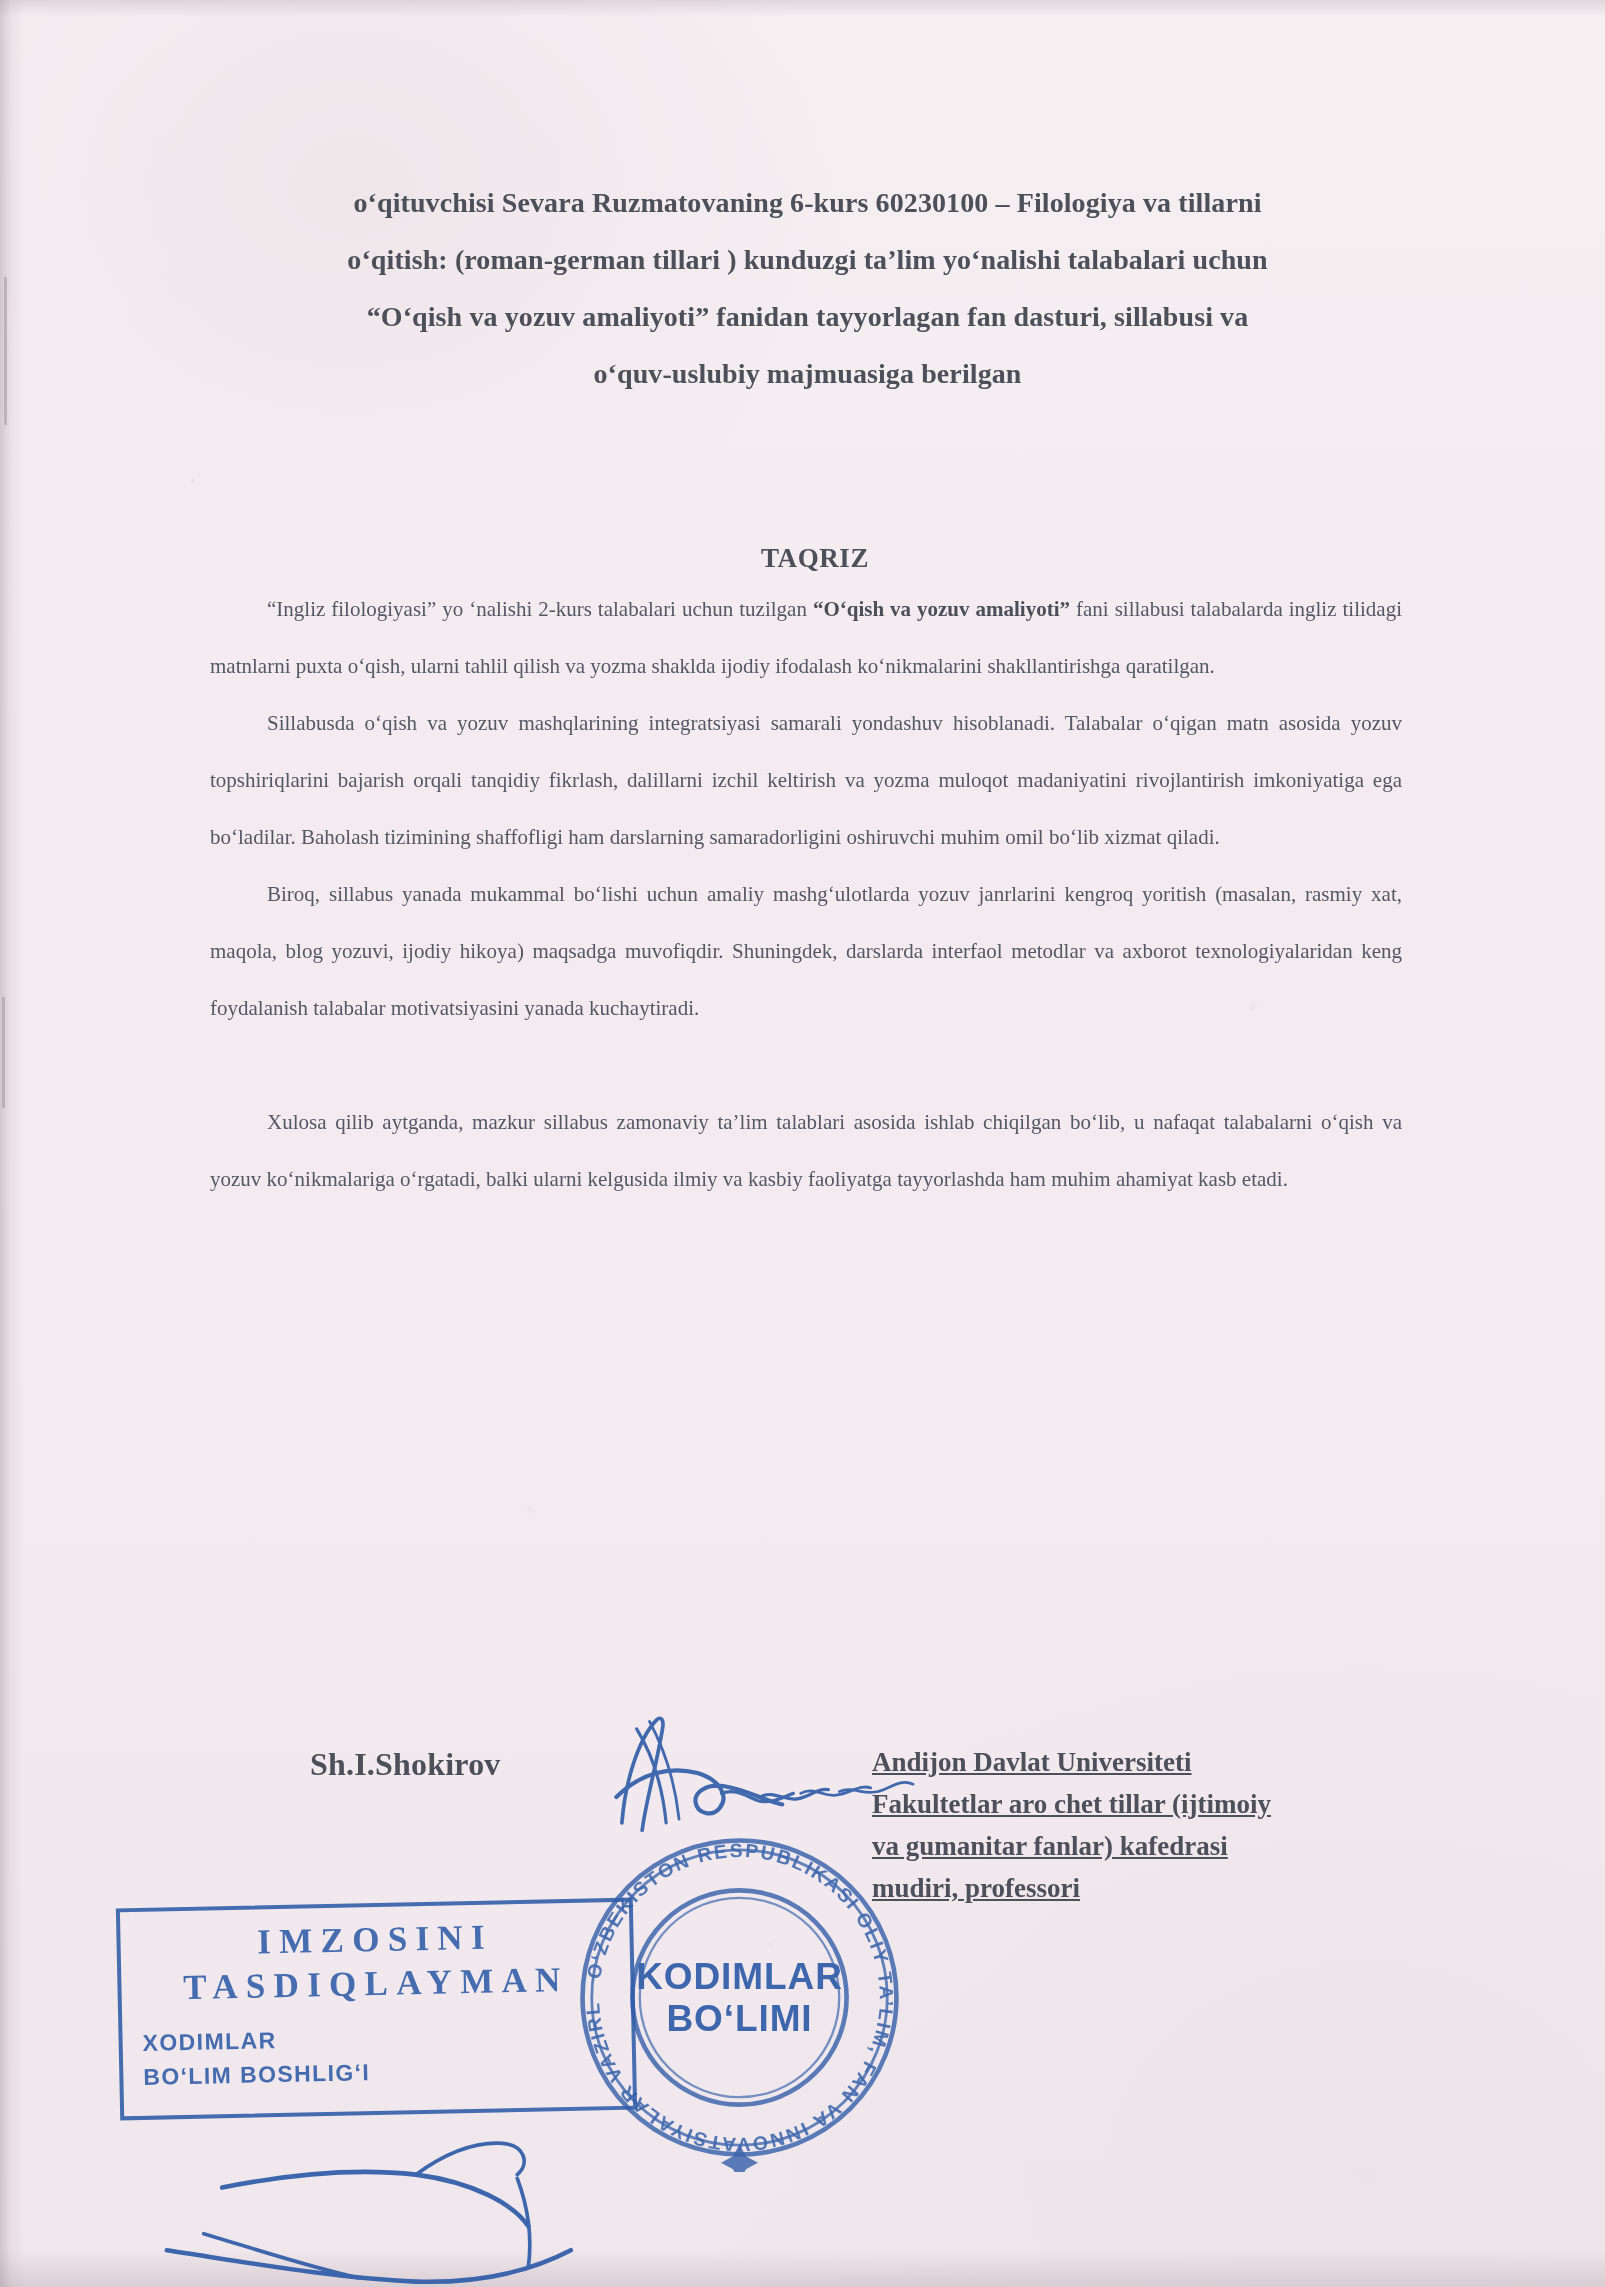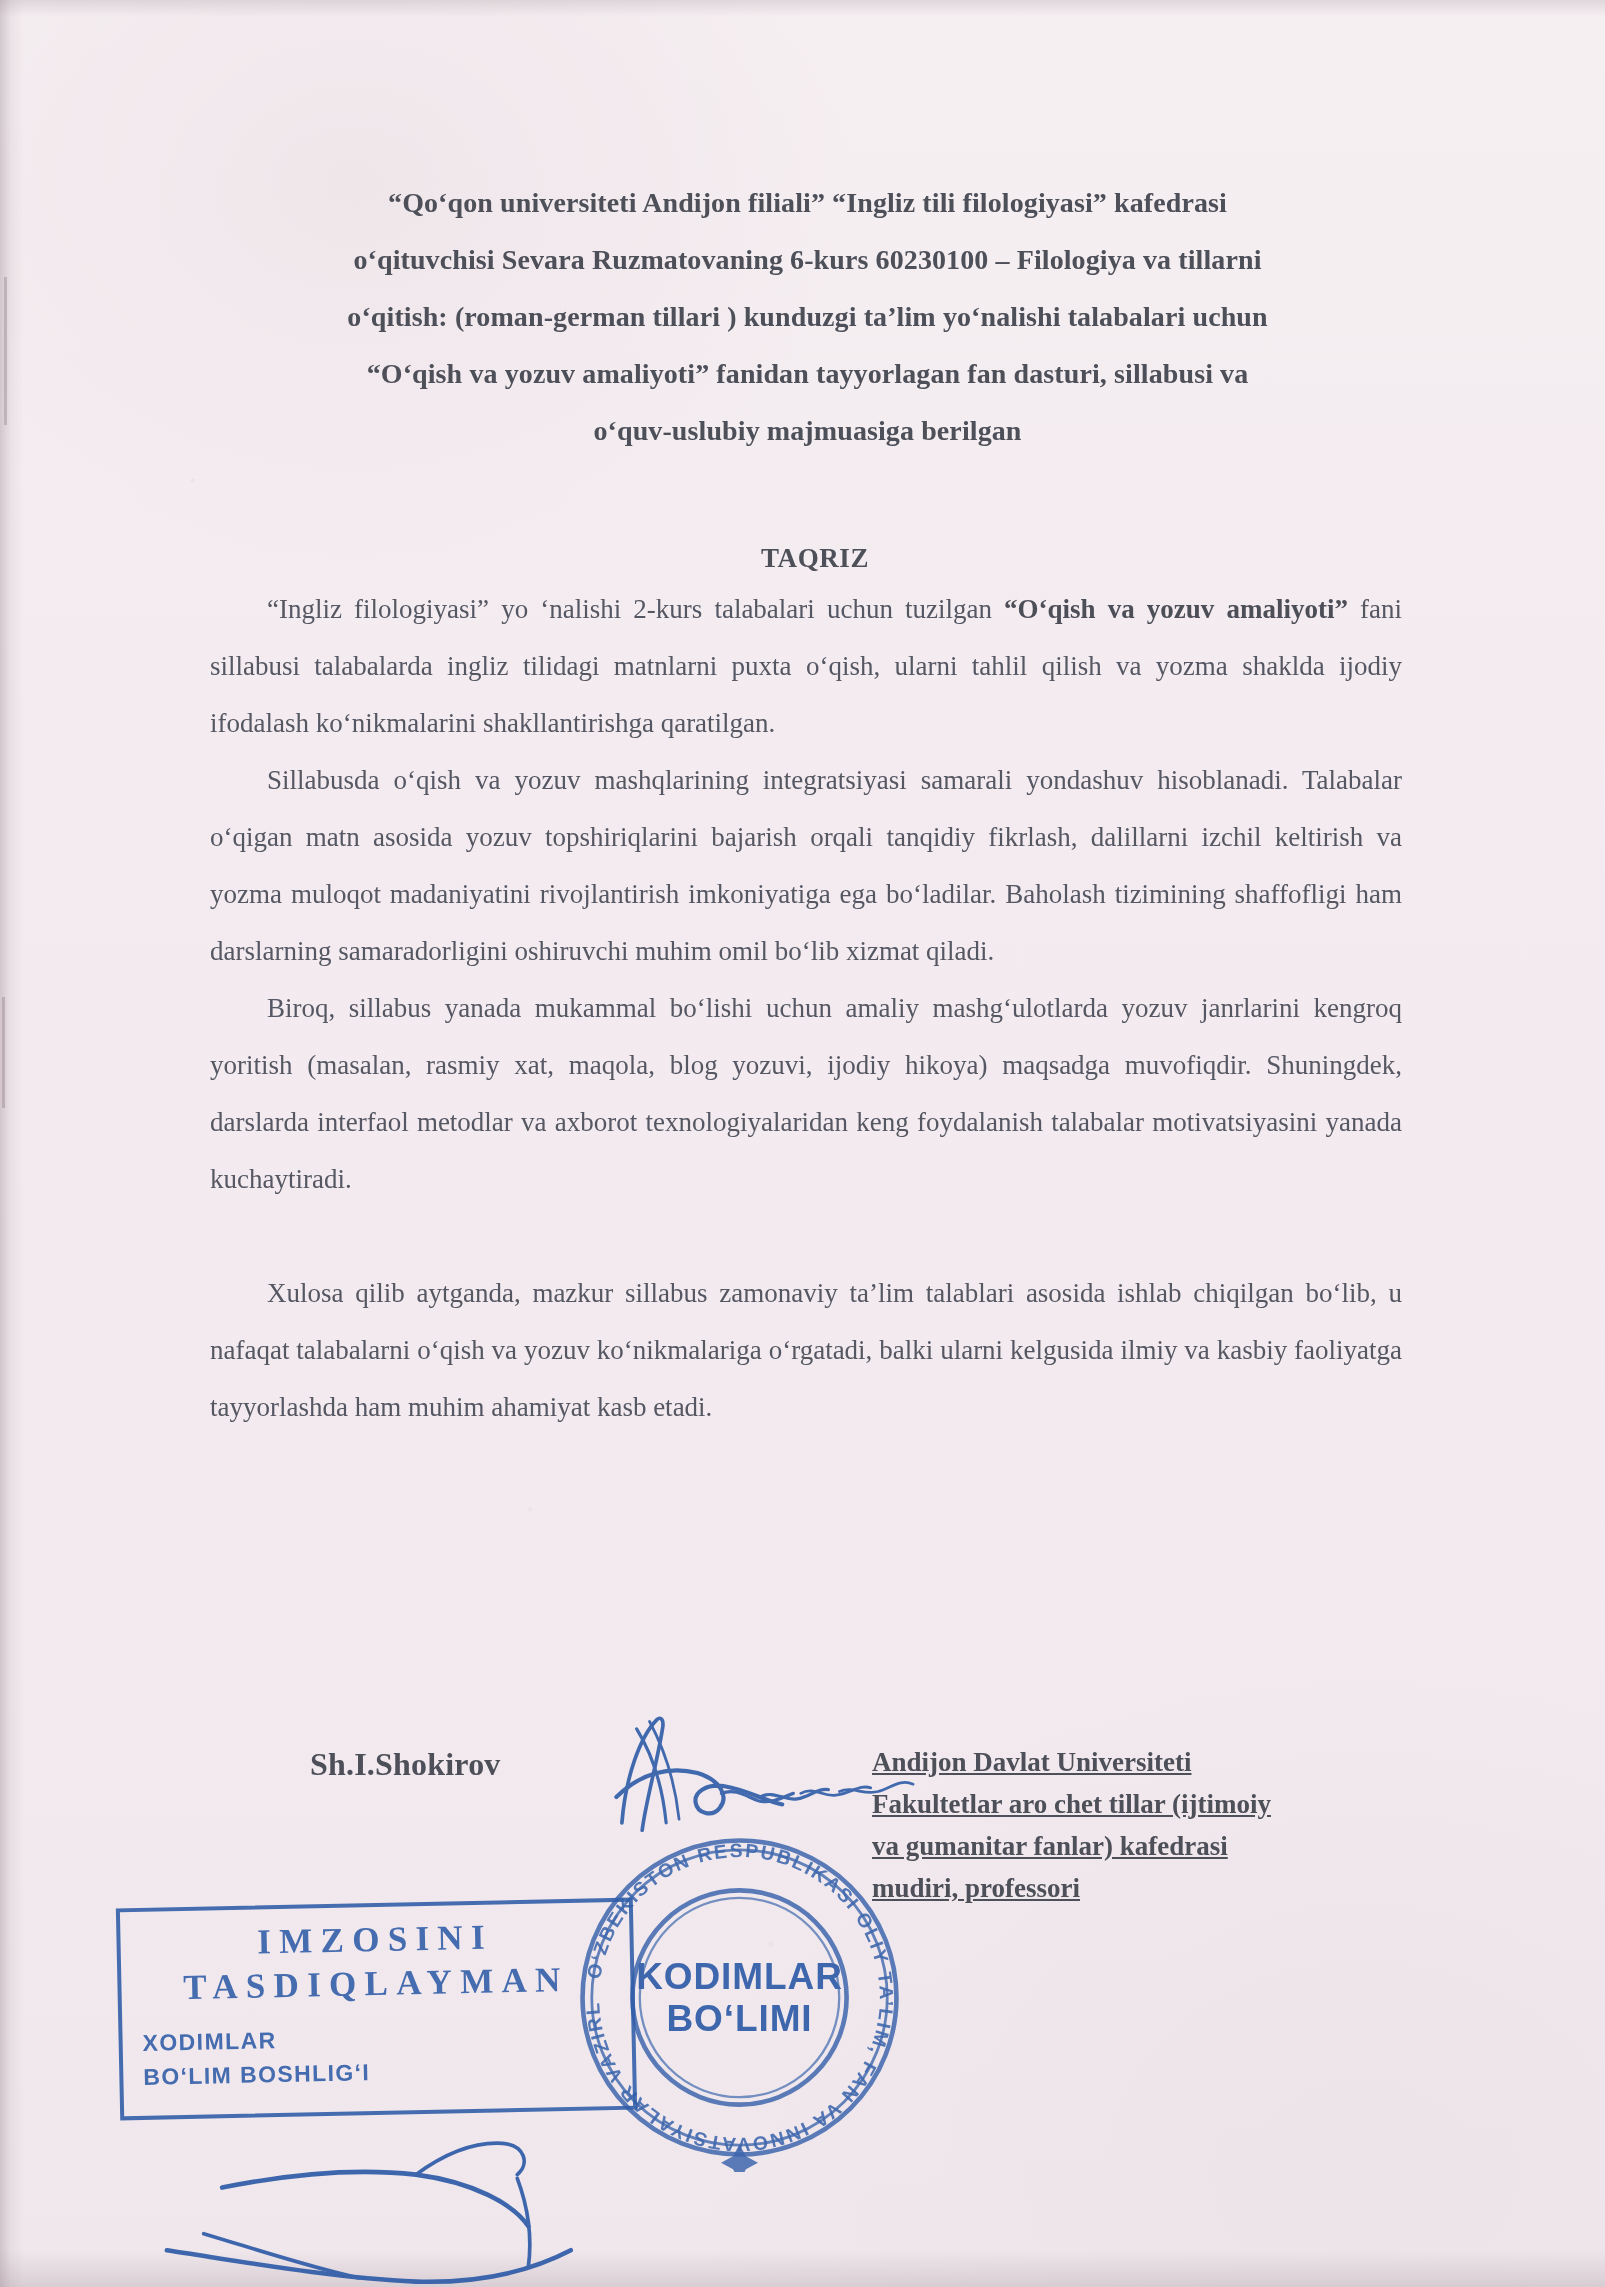--- a/index.html
+++ b/index.html
@@ -104,21 +104,21 @@
     letter-spacing: 0.6px;
     color: #4d4f59;
     padding-left: 12px;
   }
 
   .body-text {
     position: absolute;
     left: 210px;
     top: 581px;
     width: 1192px;
-    font-size: 27px;
+    font-size: 21px;
     line-height: 57px;
     color: #555763;
     text-align: justify;
     text-justify: inter-word;
   }
   .body-text p {
     margin: 0;
   }
   .body-text p.indent {
     text-indent: 57px;
@@ -245,21 +245,20 @@
 
   <div class="scan-edge-left"></div>
   <div class="scan-edge-top"></div>
   <div class="scan-edge-bottom"></div>
   <div class="scan-tick" style="left:3.7px; top:277px; height:148px;"></div>
   <div class="scan-tick" style="left:1.8px; top:997px; height:111px;"></div>
 
   <div id="doc">
 
     <div class="heading-block">
-      <span class="hl">“Qo‘qon universiteti Andijon filiali” “Ingliz tili filologiyasi” kafedrasi</span>
       <span class="hl">o‘qituvchisi Sevara Ruzmatovaning 6-kurs 60230100 – Filologiya va tillarni</span>
       <span class="hl">o‘qitish: (roman-german tillari ) kunduzgi ta’lim yo‘nalishi talabalari uchun</span>
       <span class="hl">“O‘qish va yozuv amaliyoti” fanidan tayyorlagan fan dasturi, sillabusi va</span>
       <span class="hl">o‘quv-uslubiy majmuasiga berilgan</span>
     </div>
 
     <div class="taqriz-title">TAQRIZ</div>
 
     <div class="body-text">
       <p class="indent"><span>“Ingliz filologiyasi” yo ‘nalishi 2-kurs talabalari uchun tuzilgan </span><b>“O‘qish va yozuv amaliyoti”</b><span> fani sillabusi talabalarda ingliz tilidagi matnlarni puxta o‘qish, ularni tahlil qilish va yozma shaklda ijodiy ifodalash ko‘nikmalarini shakllantirishga qaratilgan.</span></p>

